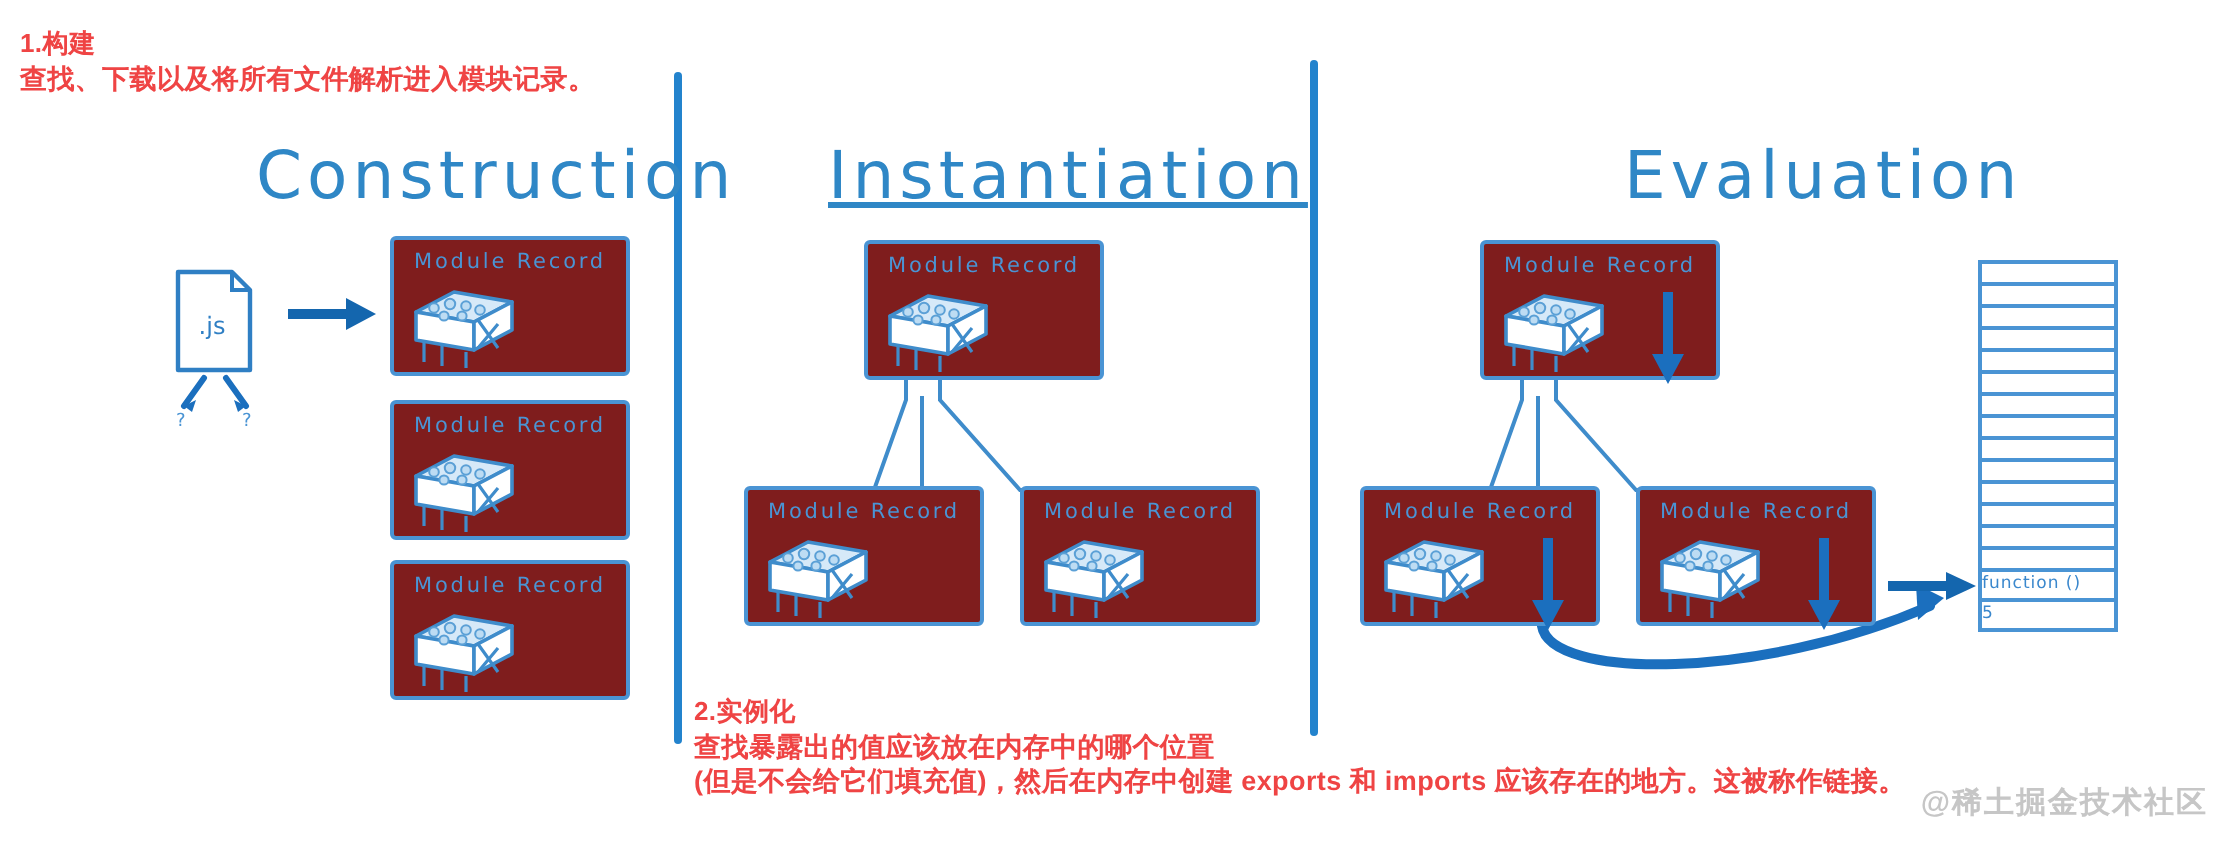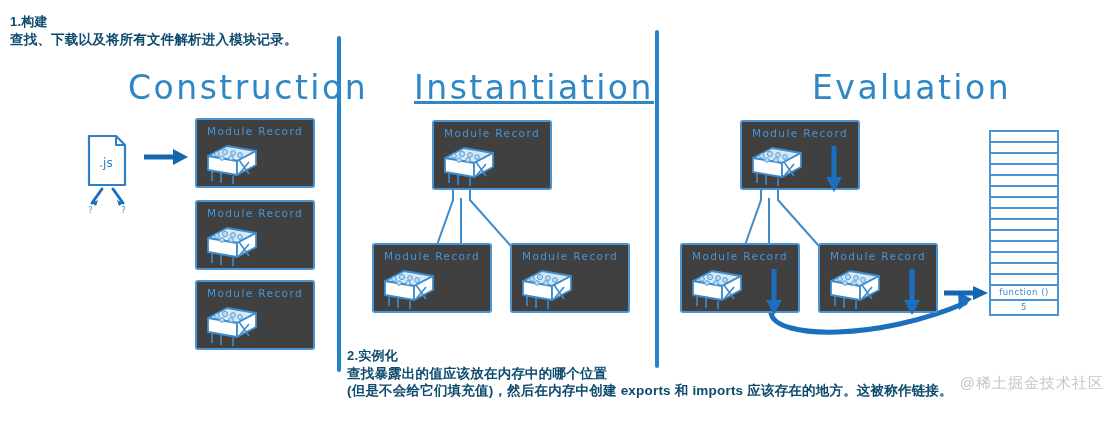--- a/index.html
+++ b/index.html
@@ -14,21 +14,21 @@
     position: relative;
     width: 1114px;
     height: 421px;
     background: #ffffff;
     overflow: hidden;
   }
 
   
   .note {
     position: absolute;
-    color: #0c4a6e;
+    color: #ef4444;
     font-weight: bold;
     letter-spacing: 0.2px;
     white-space: nowrap;
   }
   .note .note-title {
     display: block;
     font-size: 13px;
     line-height: 16px;
     margin-bottom: 1px;
   }
@@ -64,21 +64,21 @@
     background: #2383cd;
   }
   #divider-1 { left: 337px; top: 36px;  height: 336px; }
   #divider-2 { left: 655px; top: 30px;  height: 338px; }
 
   
   .mod-box {
     position: absolute;
     border: 2px solid #4a94d4;
     border-radius: 3px;
-    background: #404040;
+    background: #7f1d1d;
     box-sizing: border-box;
   }
   .mod-label {
     position: absolute;
     left: 0; right: 0;
     top: 5px;
     text-align: center;
     color: #4a94d4;
     font-size: 10.5px;
     letter-spacing: 1.4px;
@@ -143,39 +143,39 @@
     box-sizing: border-box;
     position: relative;
   }
   .mem-row.tall {
     height: 15px;
   }
   .mem-row span {
     position: absolute;
     left: 0; right: 0;
     top: 0px;
-    text-align: center;
+    text-align: left;
     font-size: 8.5px;
     color: #3b88cd;
     font-family: "DejaVu Sans", sans-serif;
     letter-spacing: 0.5px;
     line-height: 13px;
     white-space: nowrap;
   }
 
   
   #watermark {
     position: absolute;
     right: 10px;
-    top: 374px;
+    top: 392px;
     color: #c6c6c6;
     font-size: 15px;
     letter-spacing: 1px;
     white-space: nowrap;
-    font-weight: normal;
+    font-weight: bold;
   }
 </style>
 </head>
 <body>
 
 <div id="canvas">
 
   <div class="divider" id="divider-1"></div>
   <div class="divider" id="divider-2"></div>
 

